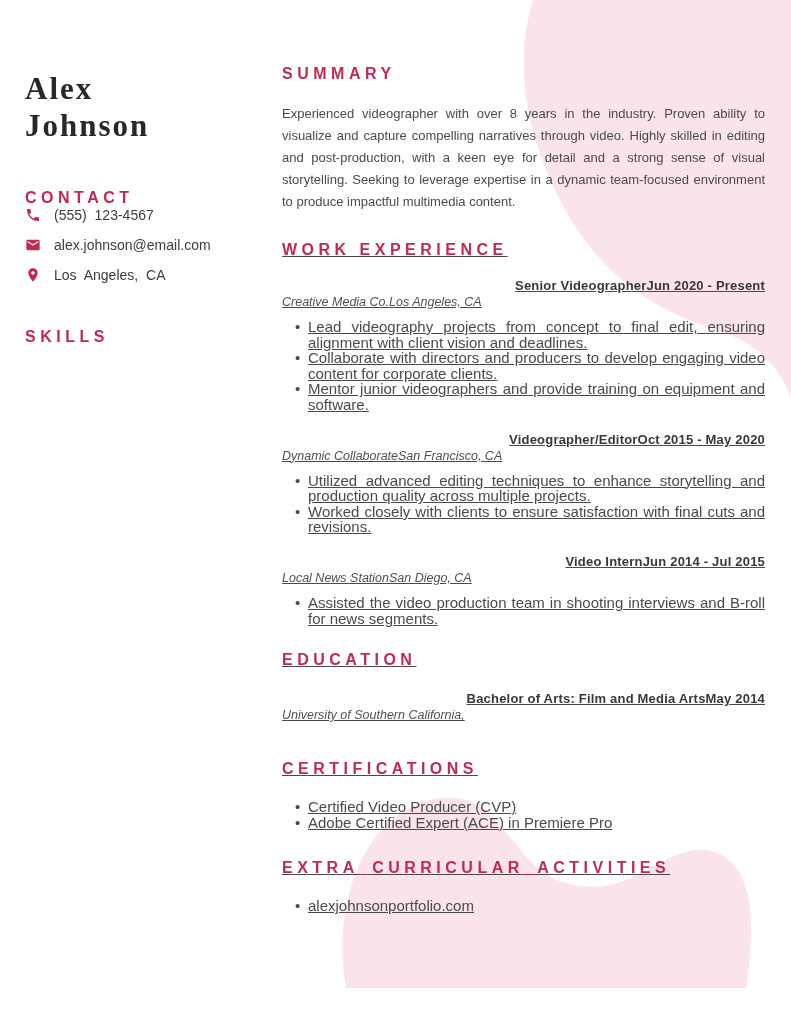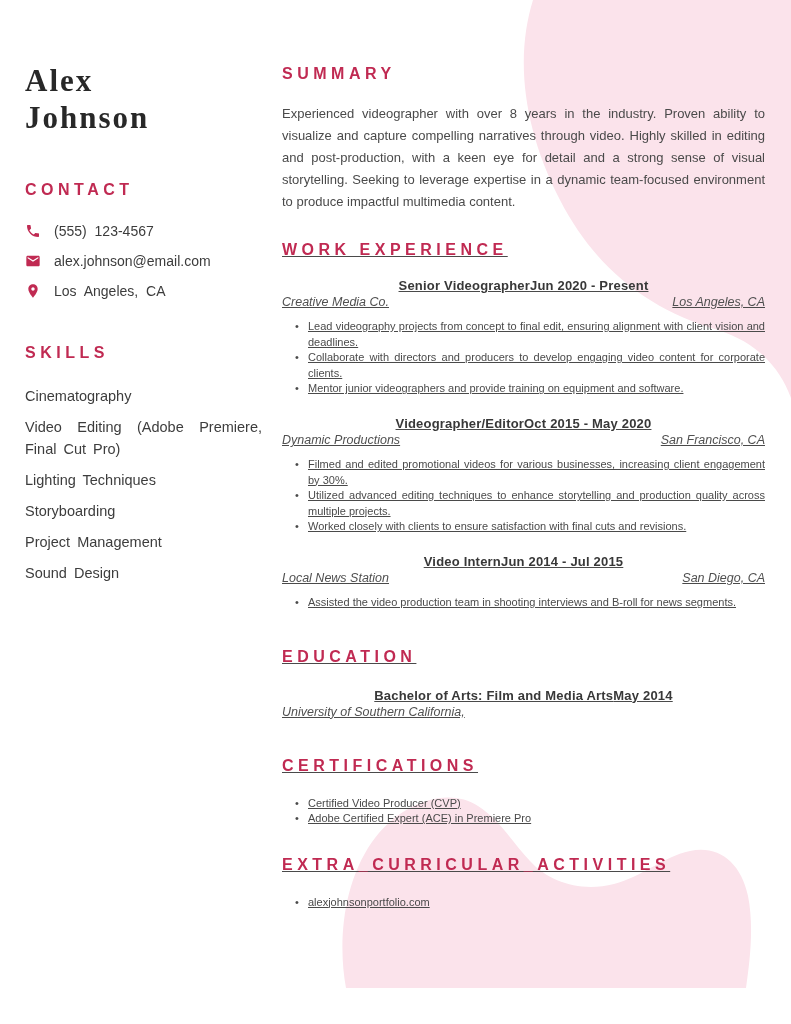--- a/index.html
+++ b/index.html
@@ -1,51 +1,51 @@
 <!DOCTYPE html>
 <html style="--accent: #c02a52;"><head>
 <meta charset="utf-8">
 <style>
   html,body{margin:0;padding:0;background:#ffffff;}
   .page{
     position:relative;width:791px;height:1024px;background:#ffffff;overflow:hidden;
     font-family:"Liberation Sans","DejaVu Sans",sans-serif;color:#4a4a4a;
   }
   .bg{position:absolute;left:0;top:0;width:791px;height:1024px;z-index:0;}
-  .col-left{position:absolute;left:25px;top:62px;width:237px;z-index:2;}
+  .col-left{position:absolute;left:25px;top:70px;width:237px;z-index:2;}
   .col-right{position:absolute;left:282px;top:64px;width:483px;z-index:2;}
 
   .name{
     font-family:"Liberation Serif","DejaVu Serif",serif;font-weight:700;
     font-size:31px;line-height:37px;letter-spacing:2px;color:#282828;
   }
   .side-heading,.sec-heading{
     font-size:16px;font-weight:700;letter-spacing:4.5px;color:var(--accent,#c02a52);
     line-height:19px;
   }
   .side-heading{margin-top:44px;}
-  .contact-list{margin-top:24px;display:flex;flex-direction:column;gap:14px;}
+  .contact-list{display:flex;flex-direction:column;gap:14px;}
   .contact-item{display:flex;align-items:center;gap:13px;font-size:14px;color:#3c3c3c;word-spacing:4px;}
   .contact-item svg{width:16px;height:16px;flex:none;fill:var(--accent,#c02a52);}
   .skills-list{margin-top:23px;}
   .skill{font-size:14.5px;line-height:22px;color:#3d3d3d;margin-bottom:9px;text-align:justify;word-spacing:3px;}
 
   .summary-text{margin-top:20px;font-size:13px;line-height:22px;text-align:justify;color:#4a4a4a;}
   .section{margin-top:27px;text-decoration:underline;}
-  .section.edu{margin-top:36px;}
+  .section.edu{margin-top:24px;}
   .section.cert{margin-top:36px;}
   .section.extra{margin-top:28px;}
   .job{margin-top:19px;}
-  .job-head{display:flex;justify-content:center;font-size:13px;font-weight:700;
+  .job-head{display:flex;justify-content:flex-end;font-size:13px;font-weight:700;
     color:#383838;letter-spacing:.2px;line-height:16px;}
-  .job-sub{display:flex;justify-content:space-between;font-size:12.5px;font-style:italic;
+  .job-sub{display:flex;font-size:12.5px;font-style:italic;
     color:#505050;line-height:16px;}
   ul.bullets{list-style:none;margin:9px 0 0;padding:0 0 0 26px;}
   ul.bullets.loose{margin-top:21px;}
-  .bullets li{position:relative;font-size:11px;line-height:15.6px;color:#4a4a4a;text-align:justify;}
+  .bullets li{position:relative;font-size:15px;line-height:15.6px;color:#4a4a4a;text-align:justify;}
   .bullets li::before{content:"\2022";position:absolute;left:-13px;top:0;color:#4a4a4a;}
   .edu-entry{margin-top:22px;}
 </style>
 </head>
 <body>
 
 <div class="page">
 
   <svg class="bg" viewBox="0 0 791 1024" aria-hidden="true">
     <path d="M533,0 C515,58 523,128 560,200 C596,270 650,310 718,330 C758,343 780,368 791,398 L791,0 Z" fill="#fbe3eb"></path>
@@ -74,28 +74,20 @@
       </div>
       <div class="contact-item">
         <svg viewBox="0 0 24 24">
             <path d="M12 2C8.13 2 5 5.13 5 9c0 5.25 7 13 7 13s7-7.75 7-13c0-3.87-3.13-7-7-7zm0 9.5c-1.38 0-2.5-1.12-2.5-2.5S10.62 6.5 12 6.5s2.5 1.12 2.5 2.5-1.12 2.5-2.5 2.5z"></path>
           </svg>
         <span>Los Angeles, CA</span>
       </div>
     </div>
 
     <div class="side-heading">SKILLS</div>
-    <div class="skills-list">
-      <div class="skill">Cinematography</div>
-      <div class="skill">Video Editing (Adobe Premiere, Final Cut Pro)</div>
-      <div class="skill">Lighting Techniques</div>
-      <div class="skill">Storyboarding</div>
-      <div class="skill">Project Management</div>
-      <div class="skill">Sound Design</div>
-    </div>
   </div>
 
   <div class="col-right">
 
     <div>
       <div class="sec-heading">SUMMARY</div>
       <div class="summary-text">Experienced videographer with over 8 years in the industry. Proven ability to visualize and capture compelling narratives through video. Highly skilled in editing and post-production, with a keen eye for detail and a strong sense of visual storytelling. Seeking to leverage expertise in a dynamic team-focused environment to produce impactful multimedia content.</div>
     </div>
 
     <div class="section">
@@ -116,25 +108,24 @@
           <li>Mentor junior videographers and provide training on equipment and software.</li>
         </ul>
       </div>
 
       <div class="job">
         <div class="job-head">
           <span>Videographer/Editor</span>
           <span>Oct 2015 - May 2020</span>
         </div>
         <div class="job-sub">
-          <span>Dynamic Productions</span>
+          <span>Dynamic Collaborate</span>
           <span>San Francisco, CA</span>
         </div>
         <ul class="bullets">
-          <li>Filmed and edited promotional videos for various businesses, increasing client engagement by 30%.</li>
           <li>Utilized advanced editing techniques to enhance storytelling and production quality across multiple projects.</li>
           <li>Worked closely with clients to ensure satisfaction with final cuts and revisions.</li>
         </ul>
       </div>
 
       <div class="job">
         <div class="job-head">
           <span>Video Intern</span>
           <span>Jun 2014 - Jul 2015</span>
         </div>

